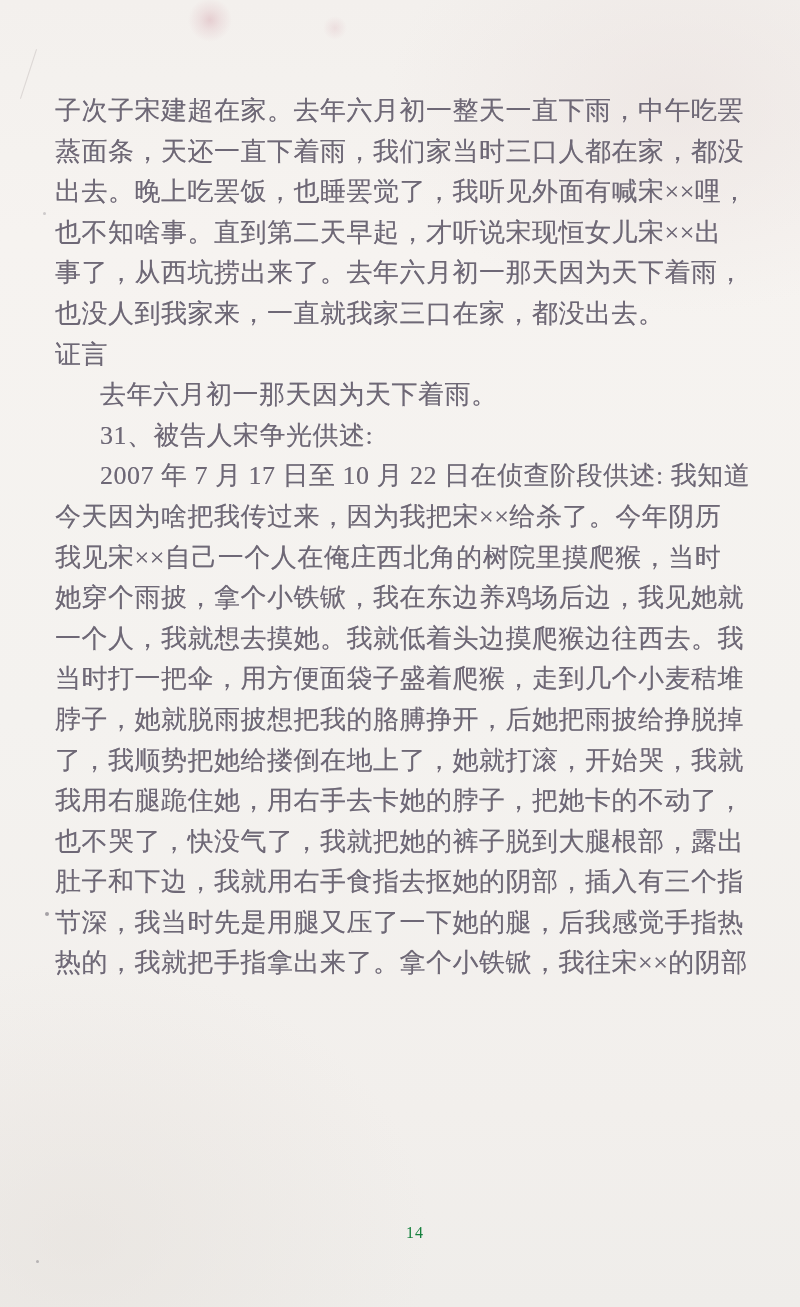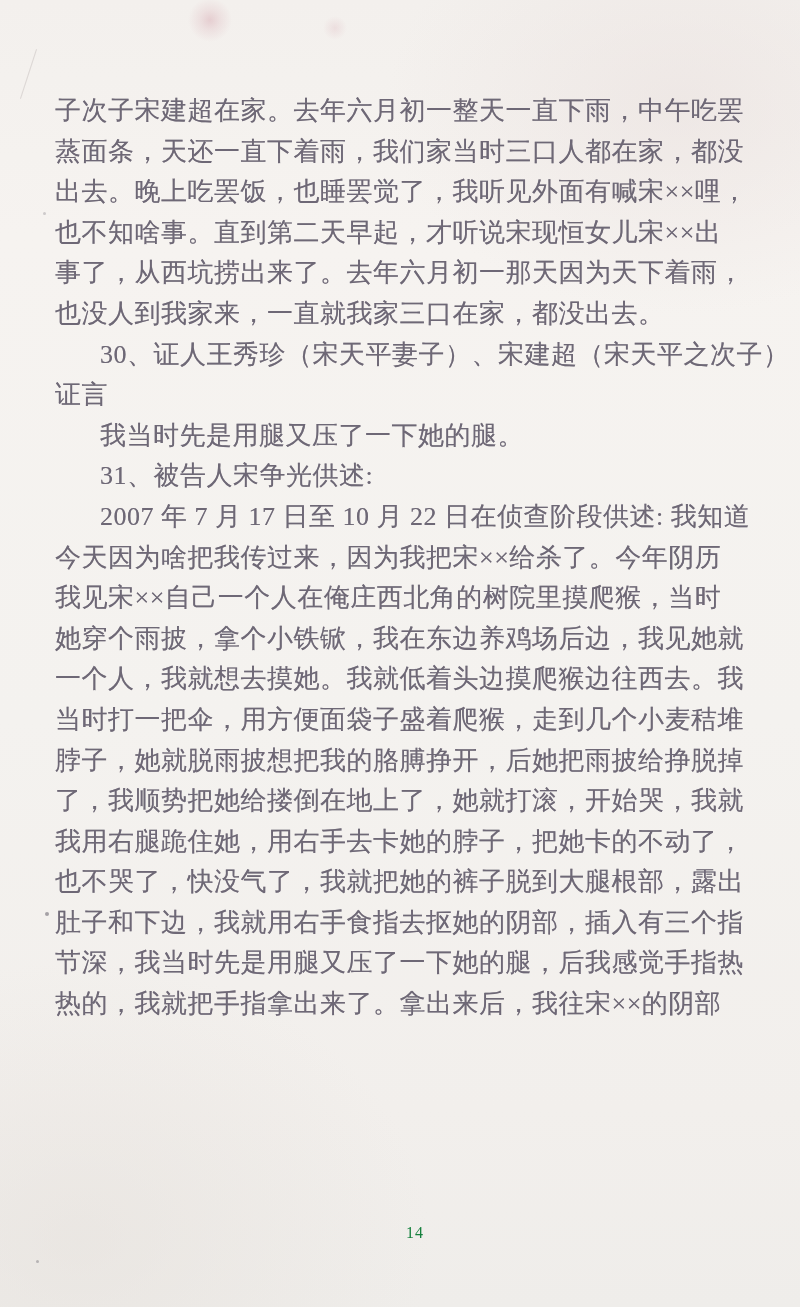--- a/index.html
+++ b/index.html
@@ -76,33 +76,32 @@
   <div class="speck speck-b"></div>
   <div class="speck speck-c"></div>
 
   <div class="text-block">
     <div class="line">子次子宋建超在家。去年六月初一整天一直下雨，中午吃罢</div>
     <div class="line">蒸面条，天还一直下着雨，我们家当时三口人都在家，都没</div>
     <div class="line">出去。晚上吃罢饭，也睡罢觉了，我听见外面有喊宋××哩，</div>
     <div class="line">也不知啥事。直到第二天早起，才听说宋现恒女儿宋××出</div>
     <div class="line">事了，从西坑捞出来了。去年六月初一那天因为天下着雨，</div>
     <div class="line">也没人到我家来，一直就我家三口在家，都没出去。</div>
-    <div class="line indent">30、证人王秀珍（宋天平妻子）、宋建超（宋天平之次子）</div>
     <div class="line">证言</div>
-    <div class="line indent">我当时先是用腿又压了一下她的腿。</div>
+    <div class="line indent">去年六月初一那天因为天下着雨。</div>
     <div class="line indent">31、被告人宋争光供述:</div>
     <div class="line indent">2007 年 7 月 17 日至 10 月 22 日在侦查阶段供述: 我知道</div>
     <div class="line">今天因为啥把我传过来，因为我把宋××给杀了。今年阴历</div>
     <div class="line">我见宋××自己一个人在俺庄西北角的树院里摸爬猴，当时</div>
     <div class="line">她穿个雨披，拿个小铁锨，我在东边养鸡场后边，我见她就</div>
     <div class="line">一个人，我就想去摸她。我就低着头边摸爬猴边往西去。我</div>
     <div class="line">当时打一把伞，用方便面袋子盛着爬猴，走到几个小麦秸堆</div>
     <div class="line">脖子，她就脱雨披想把我的胳膊挣开，后她把雨披给挣脱掉</div>
     <div class="line">了，我顺势把她给搂倒在地上了，她就打滚，开始哭，我就</div>
     <div class="line">我用右腿跪住她，用右手去卡她的脖子，把她卡的不动了，</div>
     <div class="line">也不哭了，快没气了，我就把她的裤子脱到大腿根部，露出</div>
     <div class="line">肚子和下边，我就用右手食指去抠她的阴部，插入有三个指</div>
     <div class="line">节深，我当时先是用腿又压了一下她的腿，后我感觉手指热</div>
-    <div class="line">热的，我就把手指拿出来了。拿出来后，我往宋××的阴部</div>
+    <div class="line">热的，我就把手指拿出来了。拿个小铁锨，我往宋××的阴部</div>
   </div>
 
   <div class="page-number">14</div>
 </div>
 
 </body></html>

